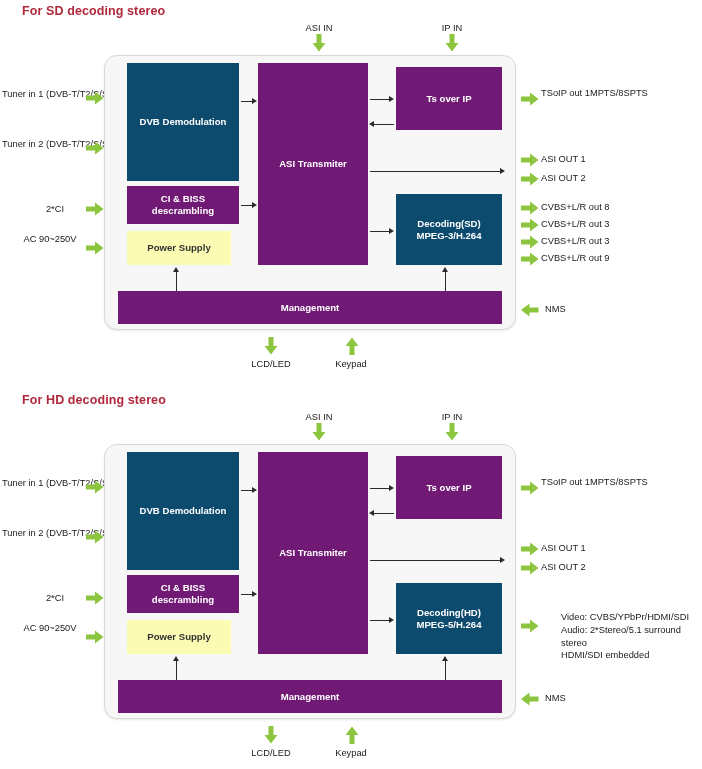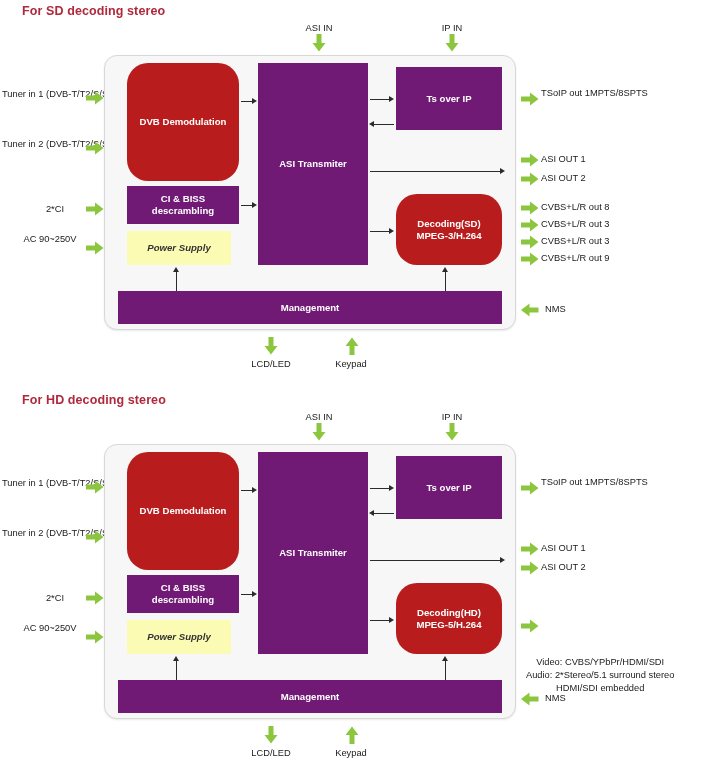--- a/index.html
+++ b/index.html
@@ -29,28 +29,28 @@
     background:#f7f7f7;
     border:1px solid #d8d8d8;
     border-radius:13px;
     box-shadow:0 1px 2px rgba(0,0,0,.09);
     box-sizing:border-box;
   }
 
   .blk{position:absolute;box-sizing:border-box;
        display:flex;align-items:center;justify-content:center;
        text-align:center;line-height:1.22;font-size:9.6px;font-weight:bold;}
-  .blk.grey{background:#b91c1c;color:#ffffff;border-radius:21px;}
+  .blk.grey{background:#0c4a6e;color:#ffffff;}
   .blk.green{background:#701a75;color:#ffffff;}
   .blk.yellow{background:#fcfbb4;color:#333333;}
 
   
   .b-demod{left:127px;top:63px;width:112px;height:118px;}
   .b-cibiss{left:127px;top:186px;width:112px;height:38px;}
-  .b-power{left:127px;top:231px;width:104px;height:34px;font-style:italic;}
+  .b-power{left:127px;top:231px;width:104px;height:34px;}
   .b-asi{left:258px;top:63px;width:110px;height:202px;}
   .b-tsip{left:396px;top:67px;width:106px;height:63px;}
   .b-dec{left:396px;top:194px;width:106px;height:71px;}
   .b-mgmt{left:118px;top:291px;width:384px;height:33px;}
 
   
   .ln{position:absolute;background:#2b2b2b;}
   .ln.h{height:1px;}
   .ln.v{width:1px;}
   .ah{position:absolute;width:0;height:0;}
@@ -313,21 +313,21 @@
         <path d="M0 5.5 h9 v-4 L17.5 8 9 14.5 v-4 H0 z" fill="#8cc63f"></path>
       </svg>
   </div>
   <div class="io r" style="left:541px;top:172px;">ASI OUT 2</div>
 
   <div class="garrow" style="left:521px;top:229px;">
     <svg width="18" height="16" viewBox="0 0 18 16">
         <path d="M0 5.5 h9 v-4 L17.5 8 9 14.5 v-4 H0 z" fill="#8cc63f"></path>
       </svg>
   </div>
-  <div class="io" style="left:526px;top:222px;text-align:center;white-space:pre-line;line-height:1.38;margin-top:45px;">Video: CVBS/YPbPr/HDMI/SDI
+  <div class="io" style="left:561px;top:222px;white-space:pre-line;line-height:1.38;">Video: CVBS/YPbPr/HDMI/SDI
 Audio: 2*Stereo/5.1 surround stereo
 HDMI/SDI embedded</div>
 
   <div class="garrow" style="left:521px;top:302px;">
     <svg width="18" height="16" viewBox="0 0 18 16">
         <path d="M17.5 5.5 h-9 v-4 L0 8 8.5 14.5 v-4 h9 z" fill="#8cc63f"></path>
       </svg>
   </div>
   <div class="io r" style="left:545px;top:303px;">NMS</div>
 

